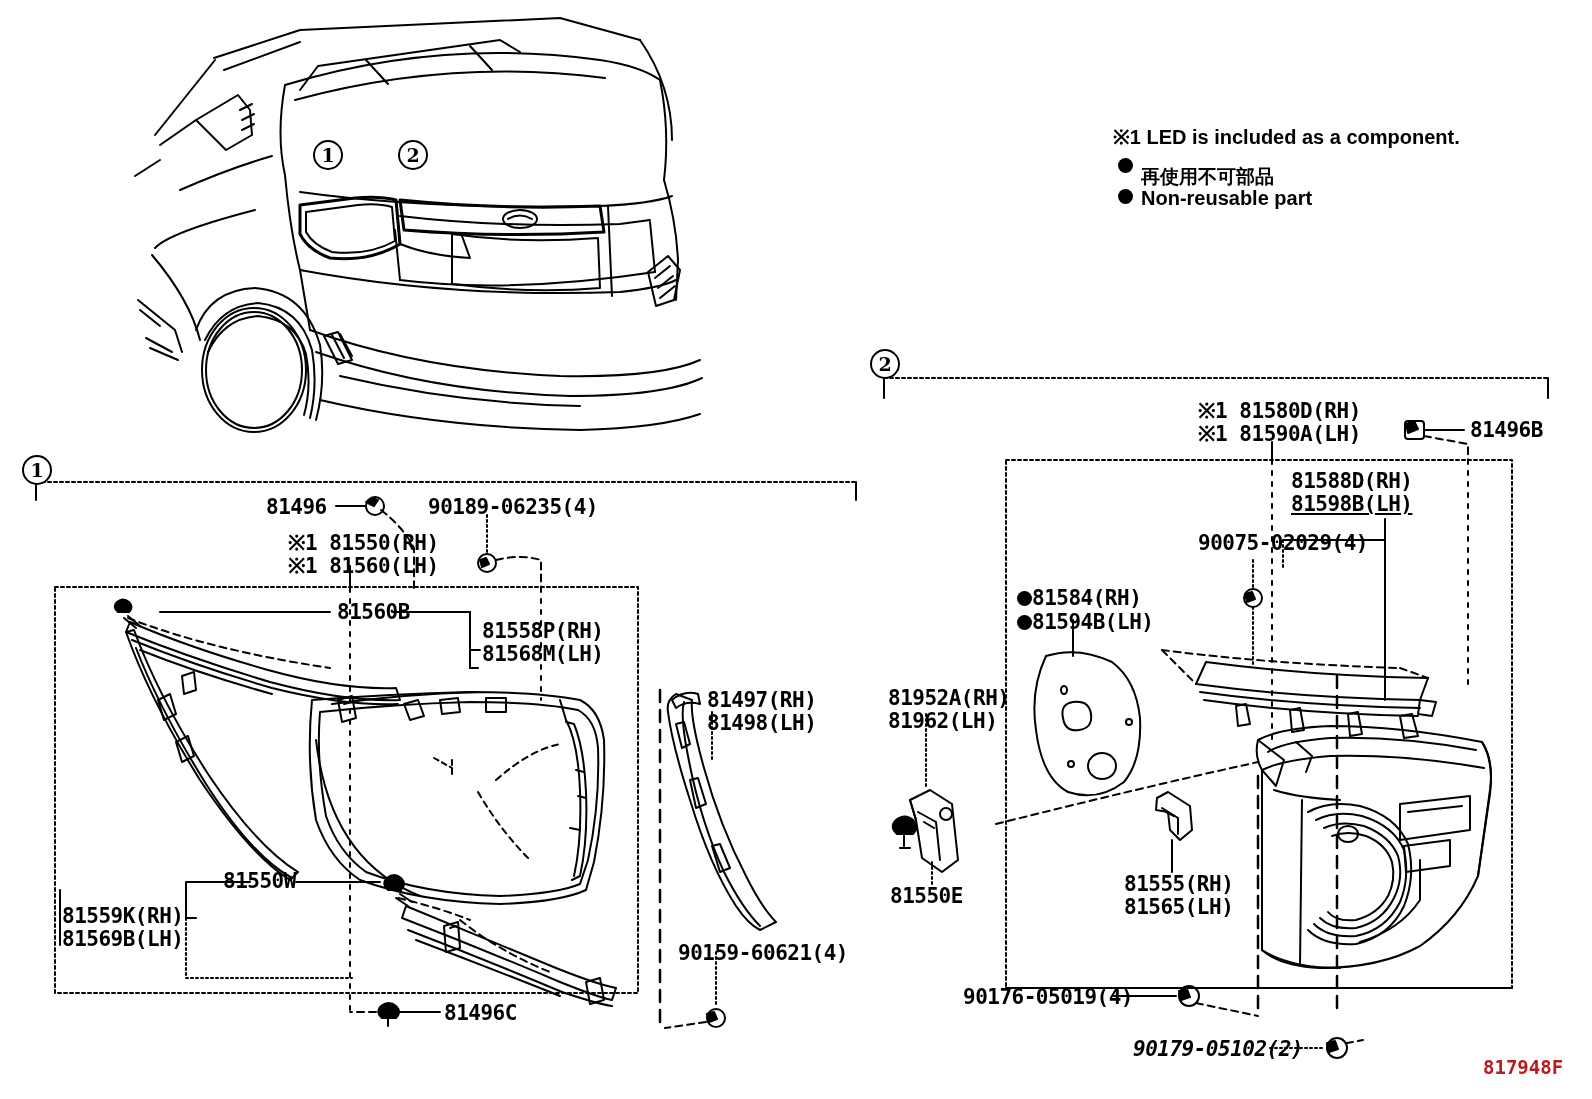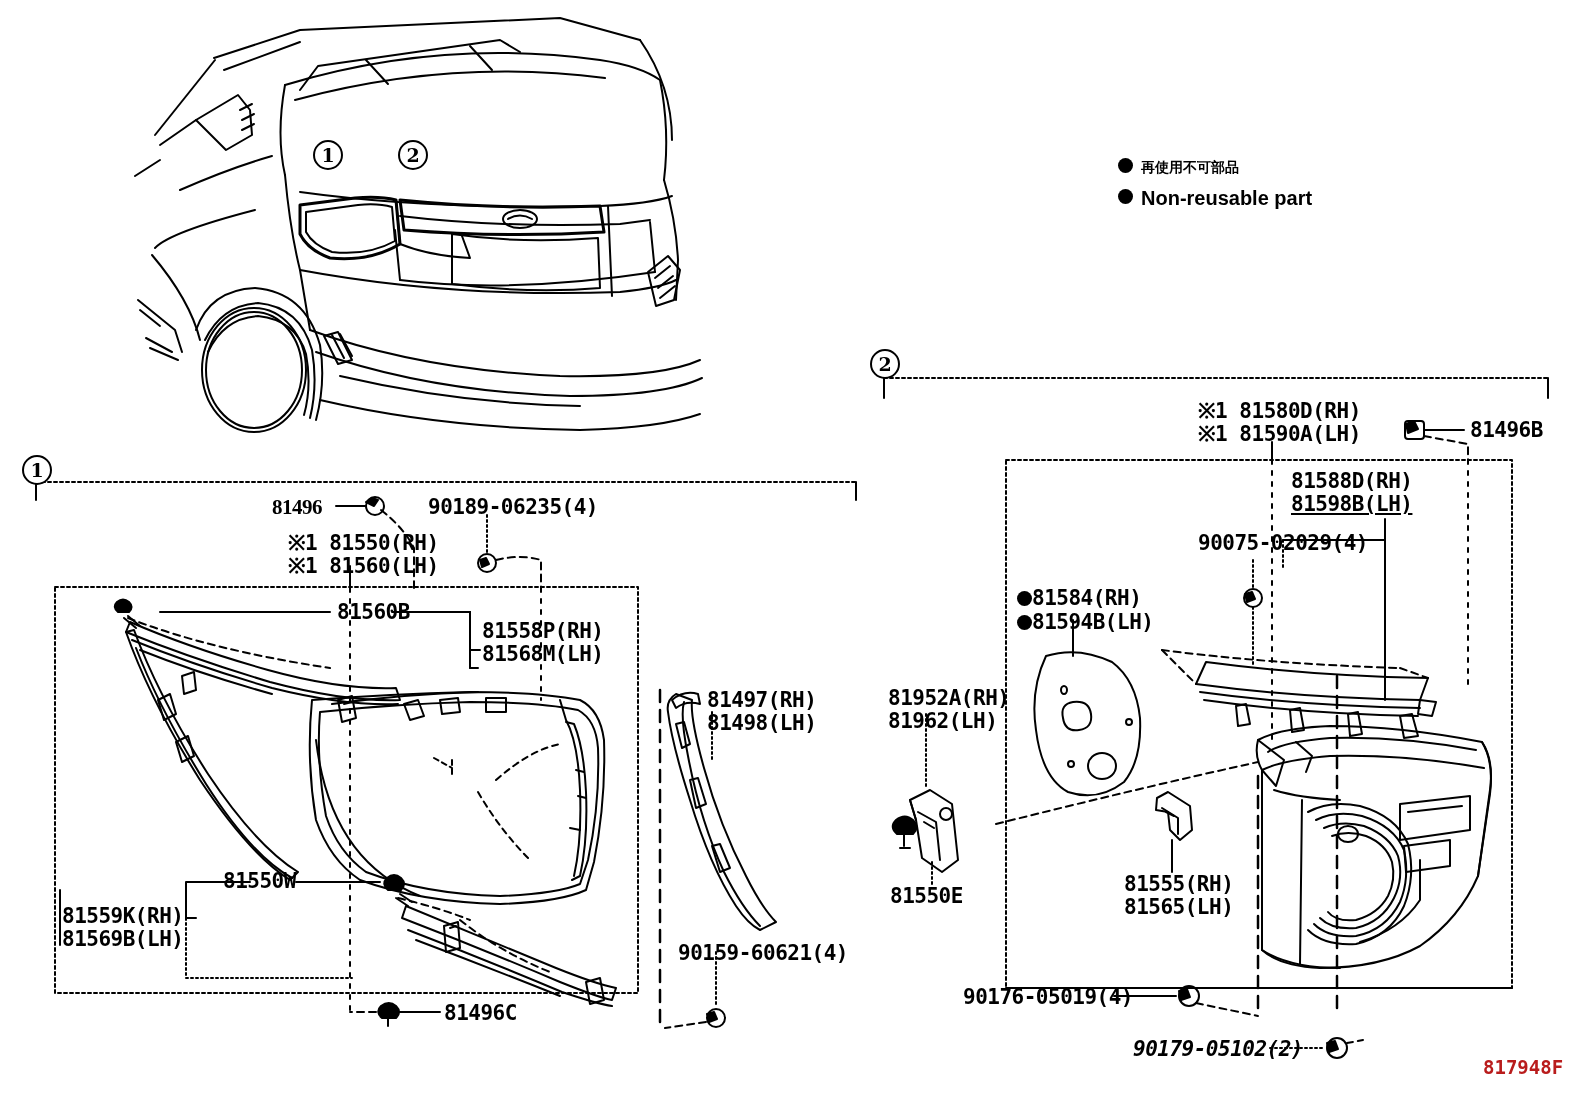--- a/index.html
+++ b/index.html
@@ -411,32 +411,33 @@
 
         <path d="M1006 988 L1512 988"></path>
       </g>
 
       <g>
         <path d="M60 890 L60 945"></path>
       </g>
     </g>
   </svg>
 
+  <div class="legend-txt" style="left:1113px; top:124px;">※1 LED is included as a component.</div>
   <div class="dot" style="left:1118px; top:158px;"></div>
-  <div class="legend-txt" style="left:1141px; top:154px; font-size:14px;">再使用不可部品</div>
+  <div class="legend-txt" style="left:1141px; top:164px; font-size:19px;">再使用不可部品</div>
   <div class="dot" style="left:1118px; top:189px;"></div>
   <div class="legend-txt" style="left:1141px; top:185px;">Non-reusable part</div>
 
   <div class="callout" style="left:313px; top:140px;">1</div>
   <div class="callout" style="left:398px; top:140px;">2</div>
 
   <div class="callout" style="left:22px; top:455px;">1</div>
   <div class="callout" style="left:870px; top:349px;">2</div>
 
-  <div class="lbl" style="left:272px; top:495px;font-family:Liberation Serif, serif;">81496</div>
+  <div class="lbl" style="left:266px; top:495px;">81496</div>
   <div class="lbl" style="left:428px; top:495px;">90189-06235(4)</div>
   <div class="lbl" style="left:288px; top:531px;">※1 81550(RH)</div>
   <div class="lbl" style="left:288px; top:554px;">※1 81560(LH)</div>
   <div class="lbl" style="left:337px; top:600px;">81560B</div>
   <div class="lbl" style="left:482px; top:619px;">81558P(RH)</div>
   <div class="lbl" style="left:482px; top:642px;">81568M(LH)</div>
   <div class="lbl" style="left:707px; top:688px;">81497(RH)</div>
   <div class="lbl" style="left:707px; top:711px;">81498(LH)</div>
   <div class="lbl" style="left:223px; top:869px;">81550W</div>
   <div class="lbl" style="left:62px; top:904px;">81559K(RH)</div>

